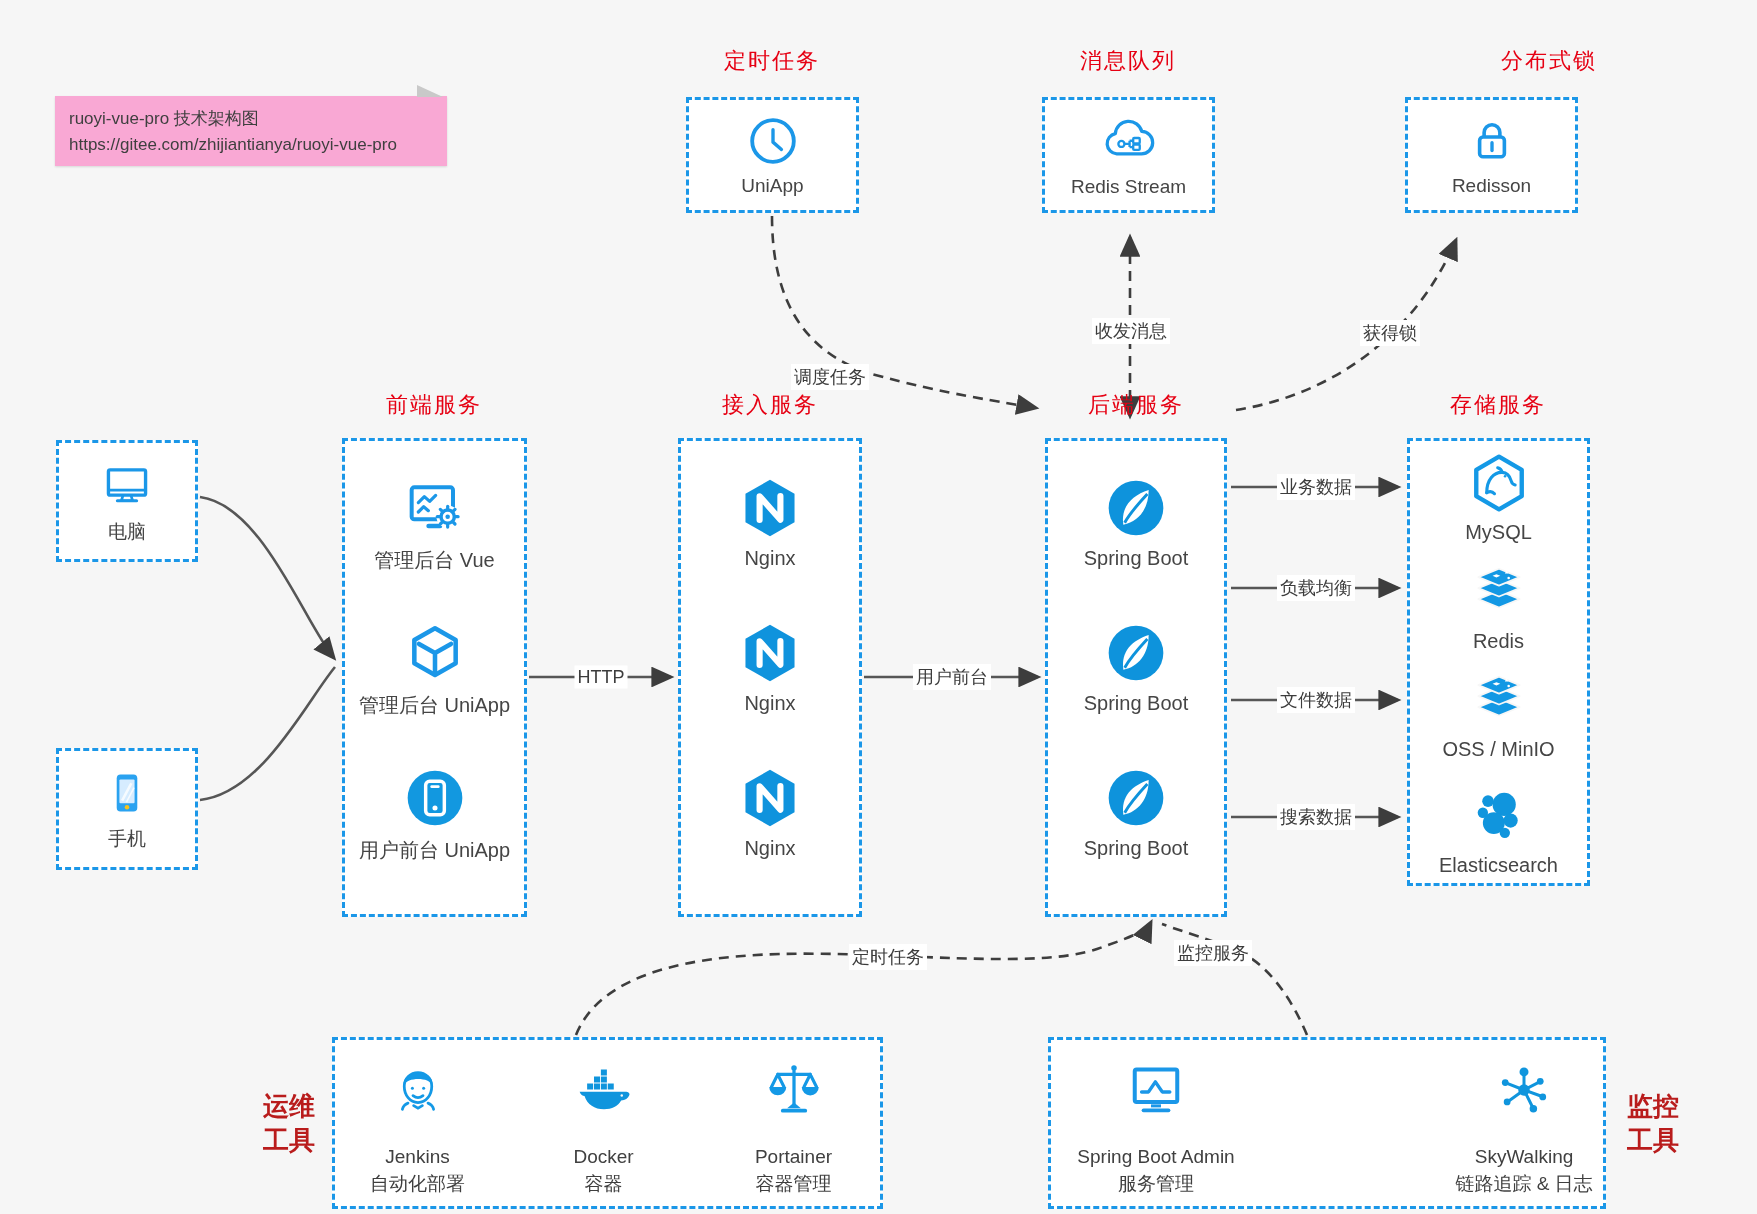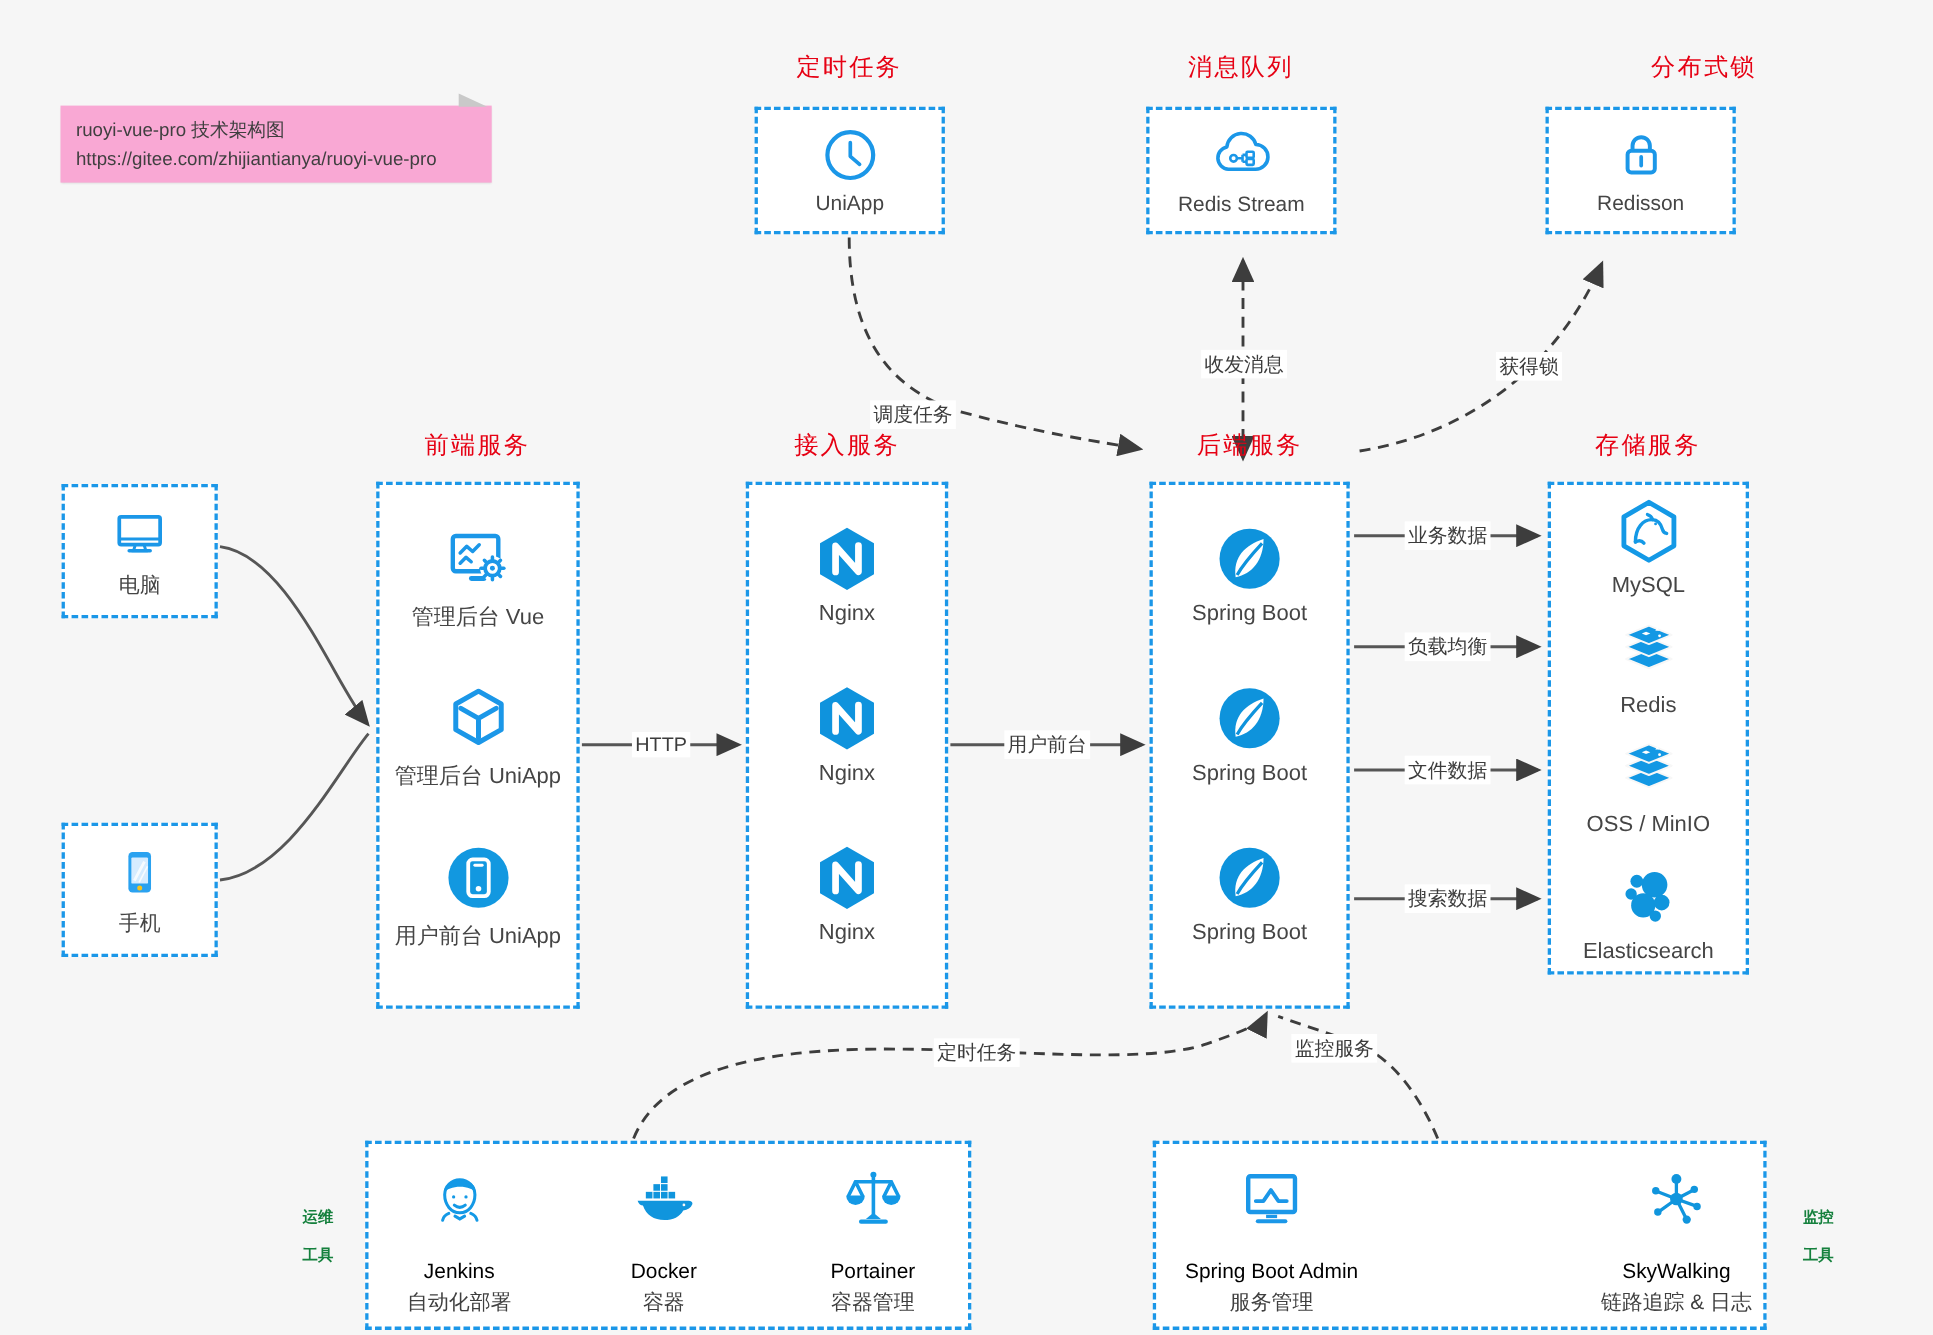--- a/index.html
+++ b/index.html
@@ -12,24 +12,24 @@
   .note .fold{position:absolute;top:-11px;right:4px;width:0;height:0;
     border-right:26px solid transparent;border-bottom:12px solid #c9c9c9;}
   .gtitle{position:absolute;width:220px;text-align:center;font-size:22px;font-weight:normal;
     color:#e60013;letter-spacing:2px;}
   .dbox{position:absolute;border:3px dashed #1b97e8;background:#ffffff;box-sizing:border-box;}
   .cbox{display:flex;flex-direction:column;align-items:center;justify-content:center;}
   .ilabel{font-size:19px;color:#454545;margin-top:7px;white-space:nowrap;}
   .col-item{position:absolute;left:0;right:0;display:flex;flex-direction:column;align-items:center;}
   .col-item .ilabel{font-size:20px;}
   .tool-item{position:absolute;top:20px;display:flex;flex-direction:column;align-items:center;}
-  .tname{font-size:19px;color:#000000;margin-top:26px;white-space:nowrap;}
+  .tname{font-size:19px;color:#404040;margin-top:26px;white-space:nowrap;}
   .tdesc{font-size:19px;color:#3f3f3f;margin-top:3px;white-space:nowrap;}
-  .side-title{position:absolute;width:90px;text-align:center;font-size:14px;font-weight:bold;
-    color:#15803d;line-height:34px;}
+  .side-title{position:absolute;width:90px;text-align:center;font-size:26px;font-weight:bold;
+    color:#b91c1c;line-height:34px;}
   .achip{position:absolute;transform:translate(-50%,-50%);background:#fff;padding:1px 3px;
     font-size:18px;color:#3c3c3c;white-space:nowrap;}
 </style>
 </head>
 <body>
 
 <div id="canvas">
 
   <svg width="0" height="0" style="position:absolute">
     <defs>

